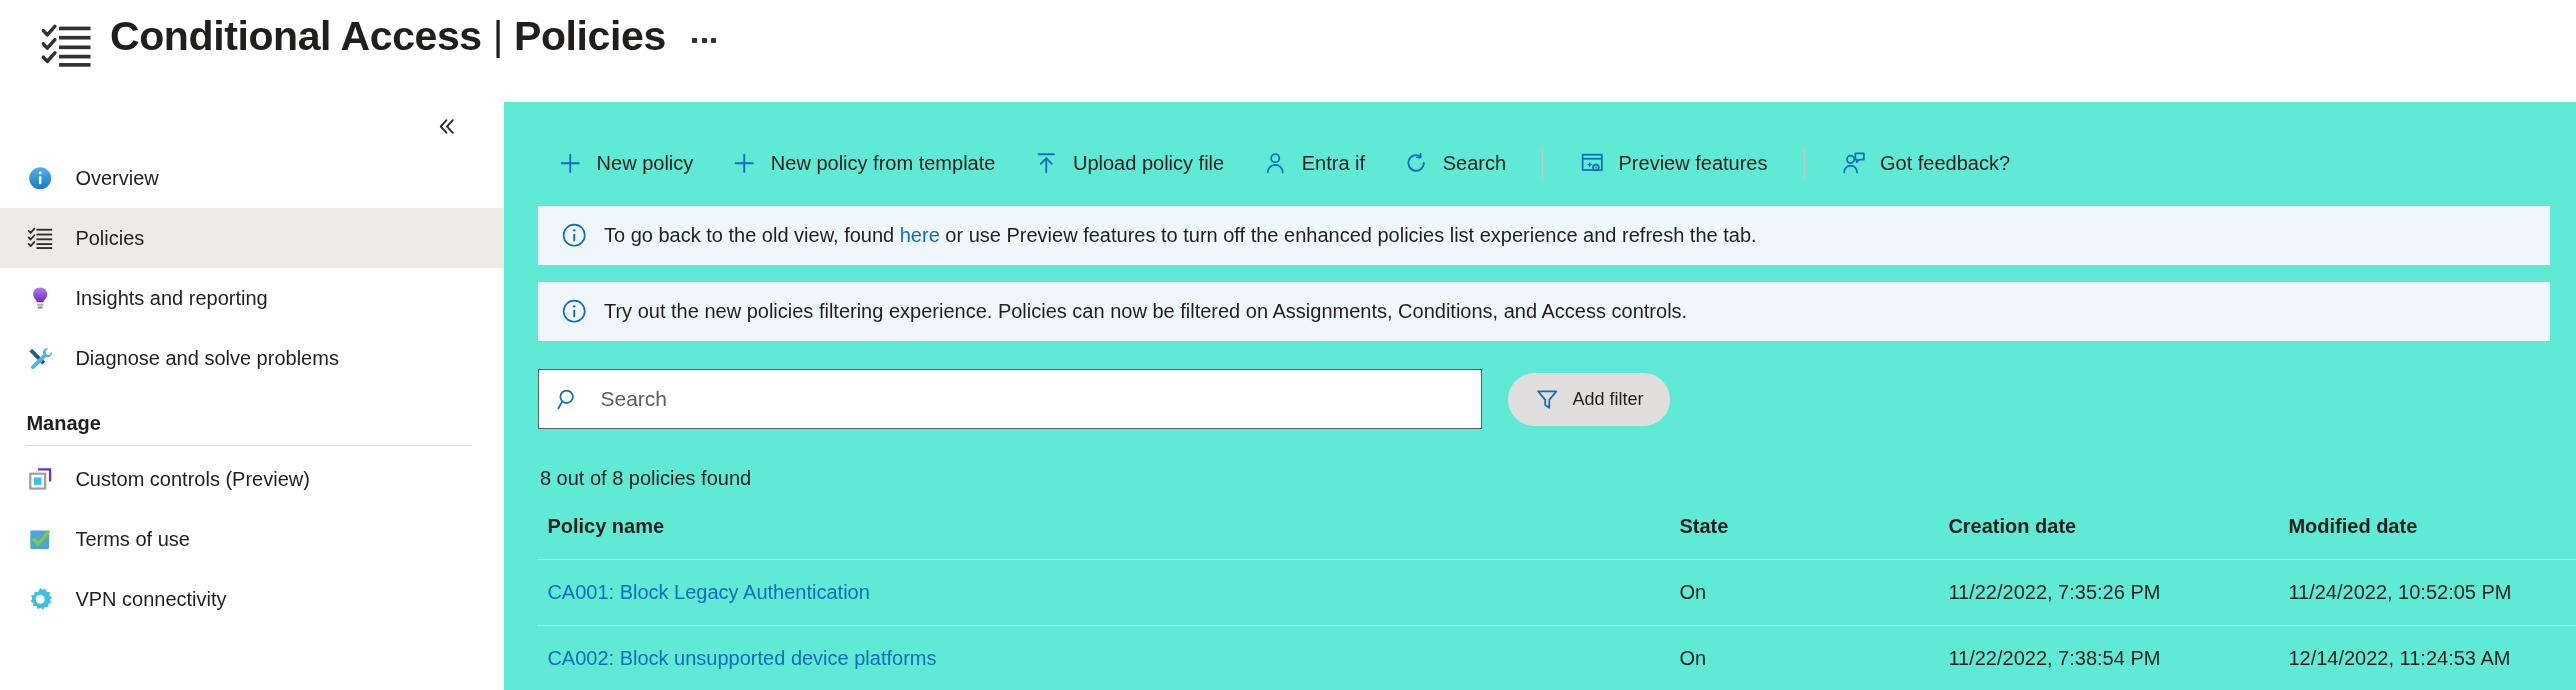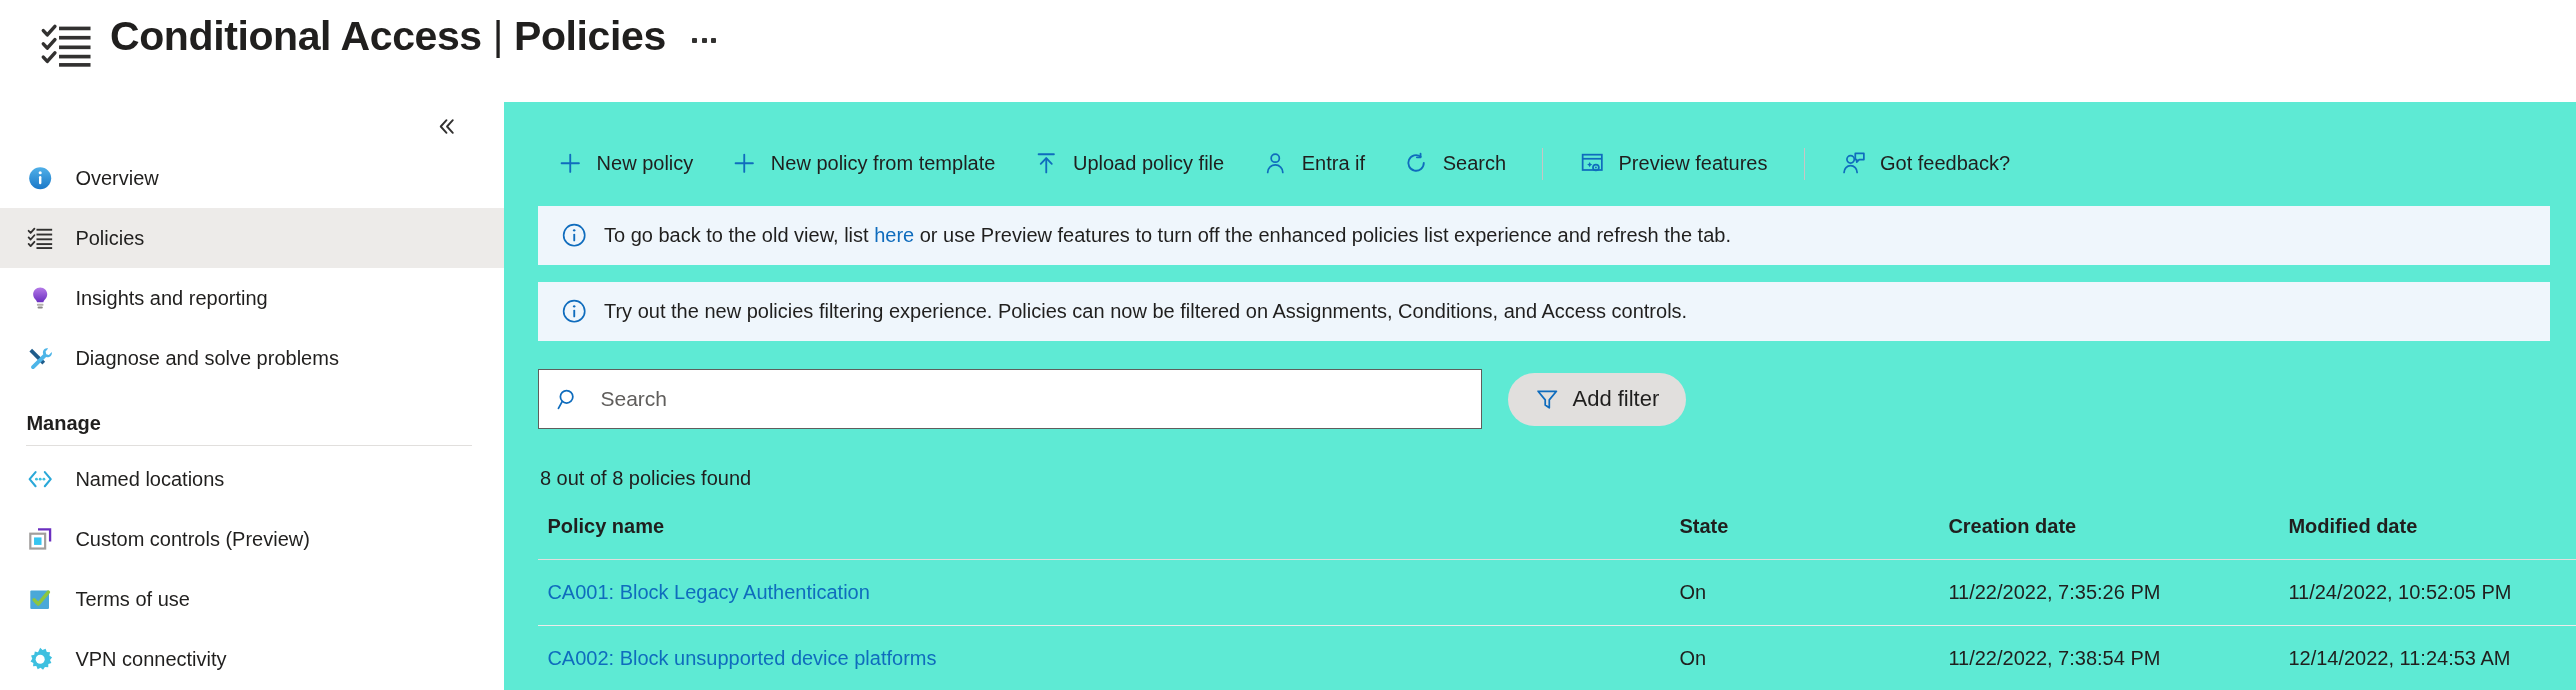--- a/index.html
+++ b/index.html
@@ -210,21 +210,21 @@
 
   .add-filter {
     display: flex;
     align-items: center;
     gap: 13.2px;
     height: 53px;
     padding: 0 26.4px;
     background: #e1dfdd;
     border: none;
     border-radius: 26.4px;
-    font-size: 22px;
+    font-size: 18px;
     font-family: inherit;
     color: #201f1e;
     cursor: pointer;
   }
   .add-filter .f-icon { flex: 0 0 24.5px; width: 24.5px; height: 24.5px; color: #0f6cbd; }
 
   .result-count {
     font-size: 20px;
     color: #201f1e;
     margin-top: 38px;
@@ -363,32 +363,20 @@
           <path d="M4.6 3.4 L16.5 15.3 L14 17.8 L2.2 6 Z" fill="#1f5c8b"></path>
           <path d="M19.2 3.2 c-1.9-.6-4 .5-4.6 2.4-.3 1-.2 1.9.2 2.7L4.2 18.9c-.7.7-.7 1.8 0 2.5.7.7 1.8.7 2.5 0L17.4 10.8c.8.4 1.7.5 2.7.2 1.9-.6 3-2.7 2.4-4.6l-2.6 2.6-2.4-.6-.6-2.4z" fill="#4db5e8"></path>
         </svg>
       </span>
       <span class="nav-label">Diagnose and solve problems</span>
     </div>
 
     <div class="group-header">Manage</div>
     <div class="group-rule"></div>
 
-    <div class="nav-item">
-      <span class="nav-icon">
-        <svg viewBox="0 0 24 24" width="26.4" height="26.4" aria-hidden="true">
-          <path d="M7.8 5.6 L2.4 12 L7.8 18.4" fill="none" stroke="#2aa8d8" stroke-width="1.9" stroke-linecap="round" stroke-linejoin="round"></path>
-          <path d="M16.2 5.6 L21.6 12 L16.2 18.4" fill="none" stroke="#2aa8d8" stroke-width="1.9" stroke-linecap="round" stroke-linejoin="round"></path>
-          <circle cx="8.6" cy="12" r="1.3" fill="#3ec0e0"></circle>
-          <circle cx="12" cy="12" r="1.3" fill="#3ec0e0"></circle>
-          <circle cx="15.4" cy="12" r="1.3" fill="#3ec0e0"></circle>
-        </svg>
-      </span>
-      <span class="nav-label">Named locations</span>
-    </div>
 
     <div class="nav-item">
       <span class="nav-icon">
         <svg viewBox="0 0 24 24" width="26.4" height="26.4" aria-hidden="true">
           <path d="M10 3 H21 V14" fill="none" stroke="#6b2fc0" stroke-width="2.1"></path>
           <rect x="3" y="7" width="13.5" height="13.5" fill="none" stroke="#a19f9d" stroke-width="2"></rect>
           <rect x="6.4" y="10.4" width="6.8" height="6.8" fill="#36c5f0"></rect>
         </svg>
       </span>
       <span class="nav-label">Custom controls (Preview)</span>
@@ -498,21 +486,21 @@
     </div>
 
     <div class="banner">
       <span class="banner-icon">
         <svg viewBox="0 0 24 24" width="26.4" height="26.4" aria-hidden="true">
           <circle cx="12" cy="12" r="9.6" fill="none" stroke="#0f6cbd" stroke-width="1.5"></circle>
           <rect x="11.2" y="10.6" width="1.7" height="7" rx="0.8" fill="#0f6cbd"></rect>
           <circle cx="12" cy="7.6" r="1.1" fill="#0f6cbd"></circle>
         </svg>
       </span>
-      <span class="banner-text"><span>To go back to the old view, list </span><span class="banner-link">here</span><span> or use Preview features to turn off the enhanced policies list experience and refresh the tab.</span></span>
+      <span class="banner-text"><span>To go back to the old view, found </span><span class="banner-link">here</span><span> or use Preview features to turn off the enhanced policies list experience and refresh the tab.</span></span>
     </div>
 
     <div class="banner">
       <span class="banner-icon">
         <svg viewBox="0 0 24 24" width="26.4" height="26.4" aria-hidden="true">
           <circle cx="12" cy="12" r="9.6" fill="none" stroke="#0f6cbd" stroke-width="1.5"></circle>
           <rect x="11.2" y="10.6" width="1.7" height="7" rx="0.8" fill="#0f6cbd"></rect>
           <circle cx="12" cy="7.6" r="1.1" fill="#0f6cbd"></circle>
         </svg>
       </span>

